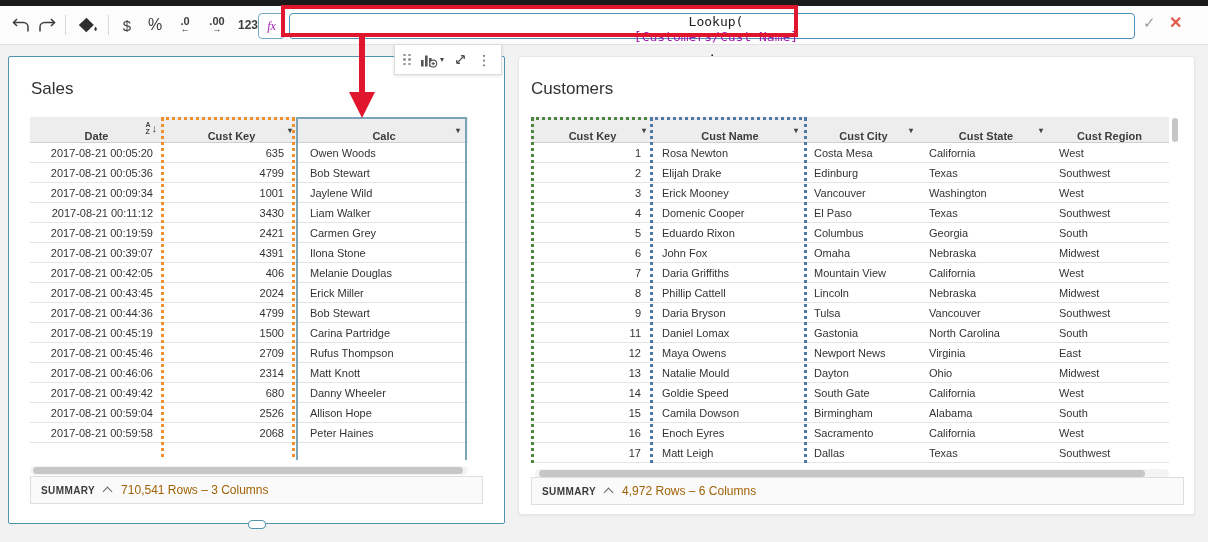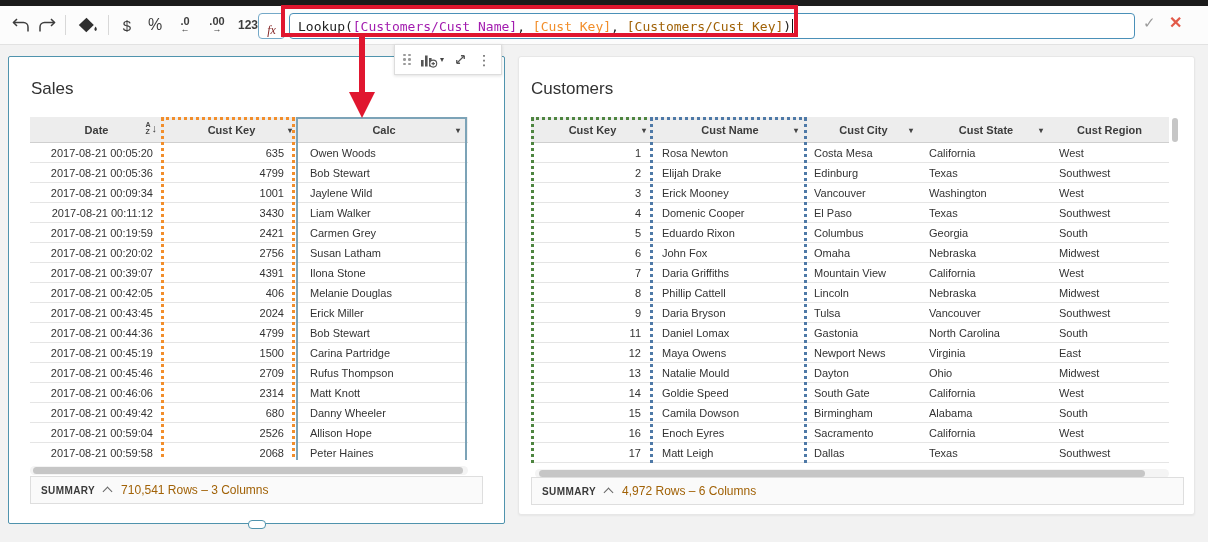--- a/index.html
+++ b/index.html
@@ -19,25 +19,25 @@
   .tbtn { height:30px; min-width:26px; display:flex; align-items:center; justify-content:center; color:#3d3d3d; cursor:pointer; }
   .tdiv { width:1px; height:20px; background:#d8d8d8; margin:0 5px; }
   .glyph15 { font-size:15px; }
   .glyph16 { font-size:16px; }
   .dec { display:inline-flex; flex-direction:column; align-items:center; line-height:9px; }
   .dec-num { font-size:11px; font-weight:bold; }
   .dec-arrow { font-size:9px; margin-top:-1px; }
   .numfmt { font-size:12px; font-weight:bold; display:flex; align-items:center; gap:3px; padding:0 4px; }
   .caret { font-size:8px; color:#444; }
   .fx-box { position:absolute; left:258px; top:7px; width:27px; height:26px; border:1px solid #74a9c8; border-radius:4px;
-            display:flex; align-items:flex-end; justify-content:center; font-size:12px; color:#7f1d1d; background:#fff; }
+            display:flex; align-items:center; justify-content:center; font-size:12px; color:#a21caf; background:#fff; }
   .fx-box i { font-style:italic; font-family:"Liberation Serif", serif; }
   .formula-box { position:absolute; left:289px; top:7px; width:846px; height:26px; border:1px solid #4a90b8; border-radius:4px;
                  background:#fff; display:flex; align-items:center; padding-left:8px;
-                 font-family:"DejaVu Sans Mono", monospace; font-size:13px; white-space:pre; color:#212121; }
+                 font-family:"DejaVu Sans Mono", monospace; font-size:13px; white-space:pre; color:#212121;flex-direction:column; }
   .cursor-bar { display:inline-block; width:1px; height:15px; background:#111; margin-left:1px; }
   .confirm { position:absolute; left:1143px; top:8px; font-size:15px; color:#9b9b9b; cursor:pointer; }
   .cancel  { position:absolute; left:1169px; top:7px; font-size:16px; color:#e25a49; font-weight:bold; cursor:pointer; }
 
   
   .red-rect { position:absolute; left:281px; top:5px; width:517px; height:32px; border:4px solid #e0162f; z-index:30; pointer-events:none; }
   .red-line { position:absolute; left:359px; top:37px; width:6px; height:55px; background:#e0162f; z-index:30; pointer-events:none; }
   .red-head { position:absolute; left:349px; top:92px; width:0; height:0; z-index:30; pointer-events:none;
               border-left:13px solid transparent; border-right:13px solid transparent; border-top:26px solid #e0162f; }
 
@@ -57,21 +57,21 @@
   .panel-sales .panel-title { left:22px; }
   .panel-cust  .panel-title { left:12px; }
   .resize-handle { position:absolute; left:calc(50% - 9px); bottom:-6px; width:18px; height:9px; background:#fff;
                    border:1.5px solid #4f93ad; border-radius:4px; }
 
   
   .tbl { position:absolute; overflow:hidden; background:#fff; }
   .tbl-sales { left:21px; top:60px; width:438px; height:343px; }
   .tbl-cust  { left:12px;  top:60px; width:638px; height:346px; }
   .thead { display:flex; height:26px; background:#ededed; border-bottom:1px solid #cfcfcf; }
-  .hcell { position:relative; display:flex; align-items:center; justify-content:center;
+  .hcell { position:relative; display:flex; align-items:flex-end; justify-content:center;
            font-size:11px; font-weight:bold; color:#3c3c3c; cursor:pointer; }
   .hcell .caret { position:absolute; right:8px; top:9px; }
   .trow { display:flex; height:20px; border-bottom:1px solid #e5e5e5; background:#fff; }
   .tcell { display:flex; align-items:center; font-size:11px; color:#333; white-space:nowrap; overflow:hidden; }
   .tbl-sales .hcell:nth-child(1), .tbl-sales .tcell:nth-child(1) { width:133px; }
   .tbl-sales .hcell:nth-child(2), .tbl-sales .tcell:nth-child(2) { width:137px; }
   .tbl-sales .hcell:nth-child(3), .tbl-sales .tcell:nth-child(3) { width:168px; }
   .tbl-sales .tcell:nth-child(1) { justify-content:flex-end; padding-right:10px; }
   .tbl-sales .tcell:nth-child(2) { justify-content:flex-end; padding-right:16px; }
   .tbl-sales .tcell:nth-child(3) { padding-left:10px; }
@@ -255,25 +255,20 @@
           <div class="tcell">2017-08-21 00:11:12</div>
           <div class="tcell">3430</div>
           <div class="tcell">Liam Walker</div>
         </div>
         <div class="trow">
           <div class="tcell">2017-08-21 00:19:59</div>
           <div class="tcell">2421</div>
           <div class="tcell">Carmen Grey</div>
         </div>
         <div class="trow">
-          <div class="tcell">2017-08-21 00:20:02</div>
-          <div class="tcell">2756</div>
-          <div class="tcell">Susan Latham</div>
-        </div>
-        <div class="trow">
           <div class="tcell">2017-08-21 00:39:07</div>
           <div class="tcell">4391</div>
           <div class="tcell">Ilona Stone</div>
         </div>
         <div class="trow">
           <div class="tcell">2017-08-21 00:42:05</div>
           <div class="tcell">406</div>
           <div class="tcell">Melanie Douglas</div>
         </div>
         <div class="trow">

